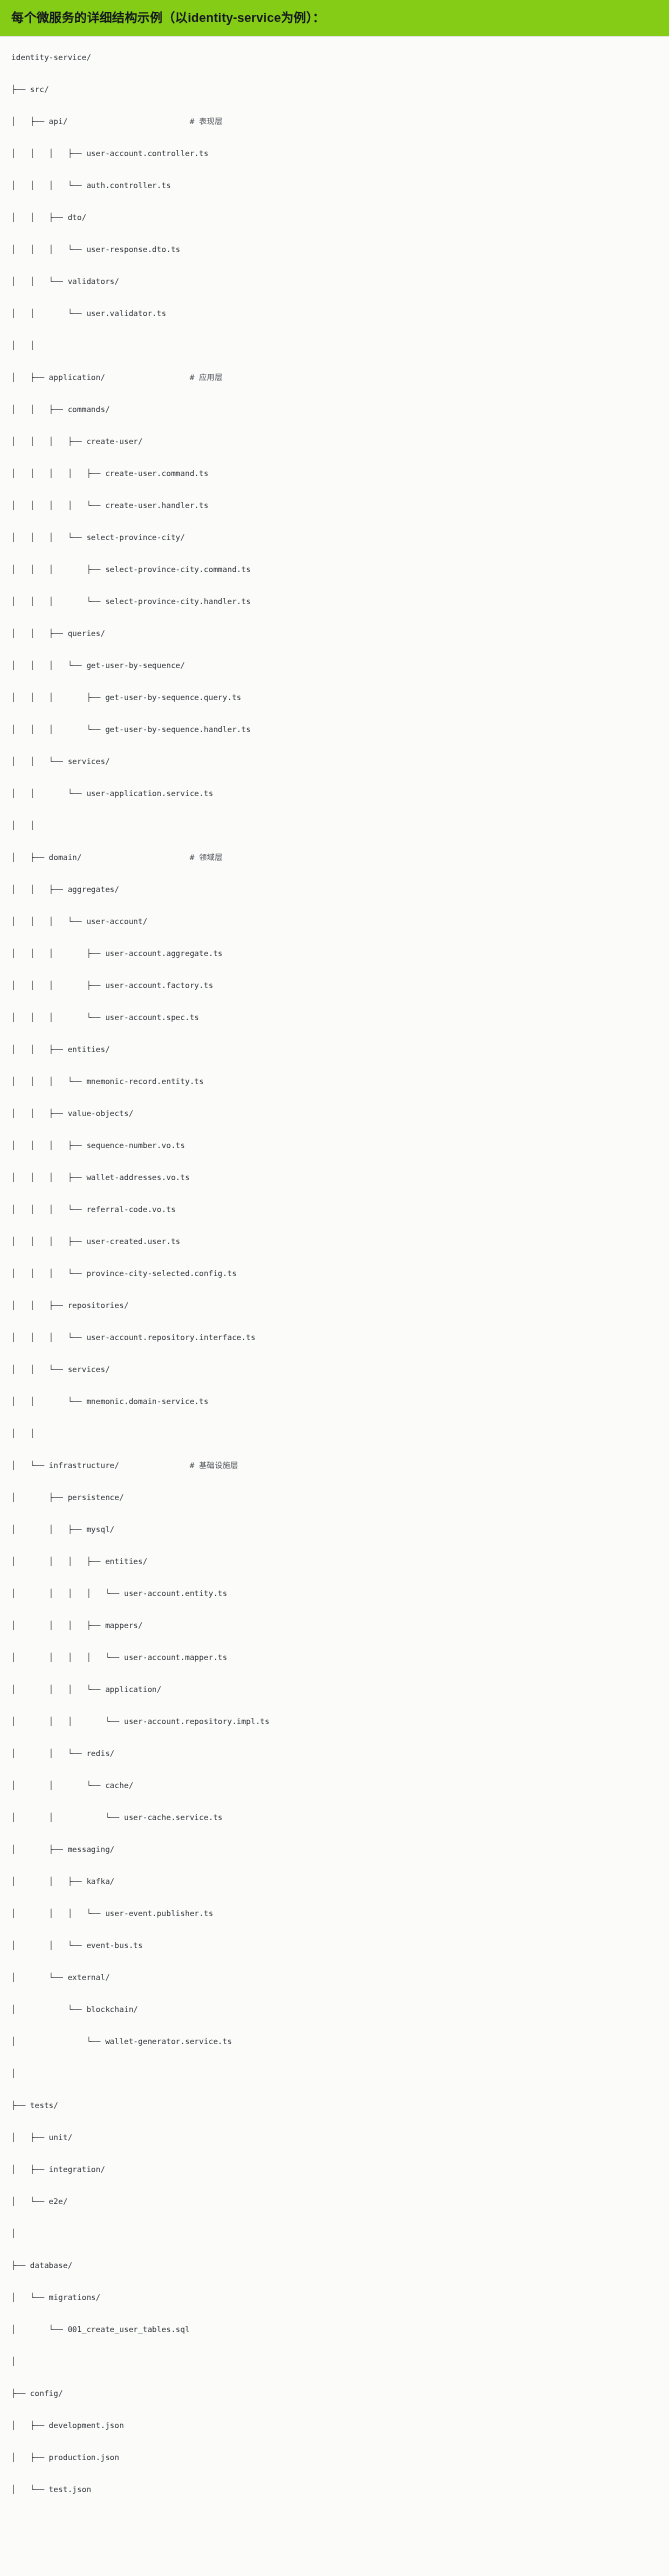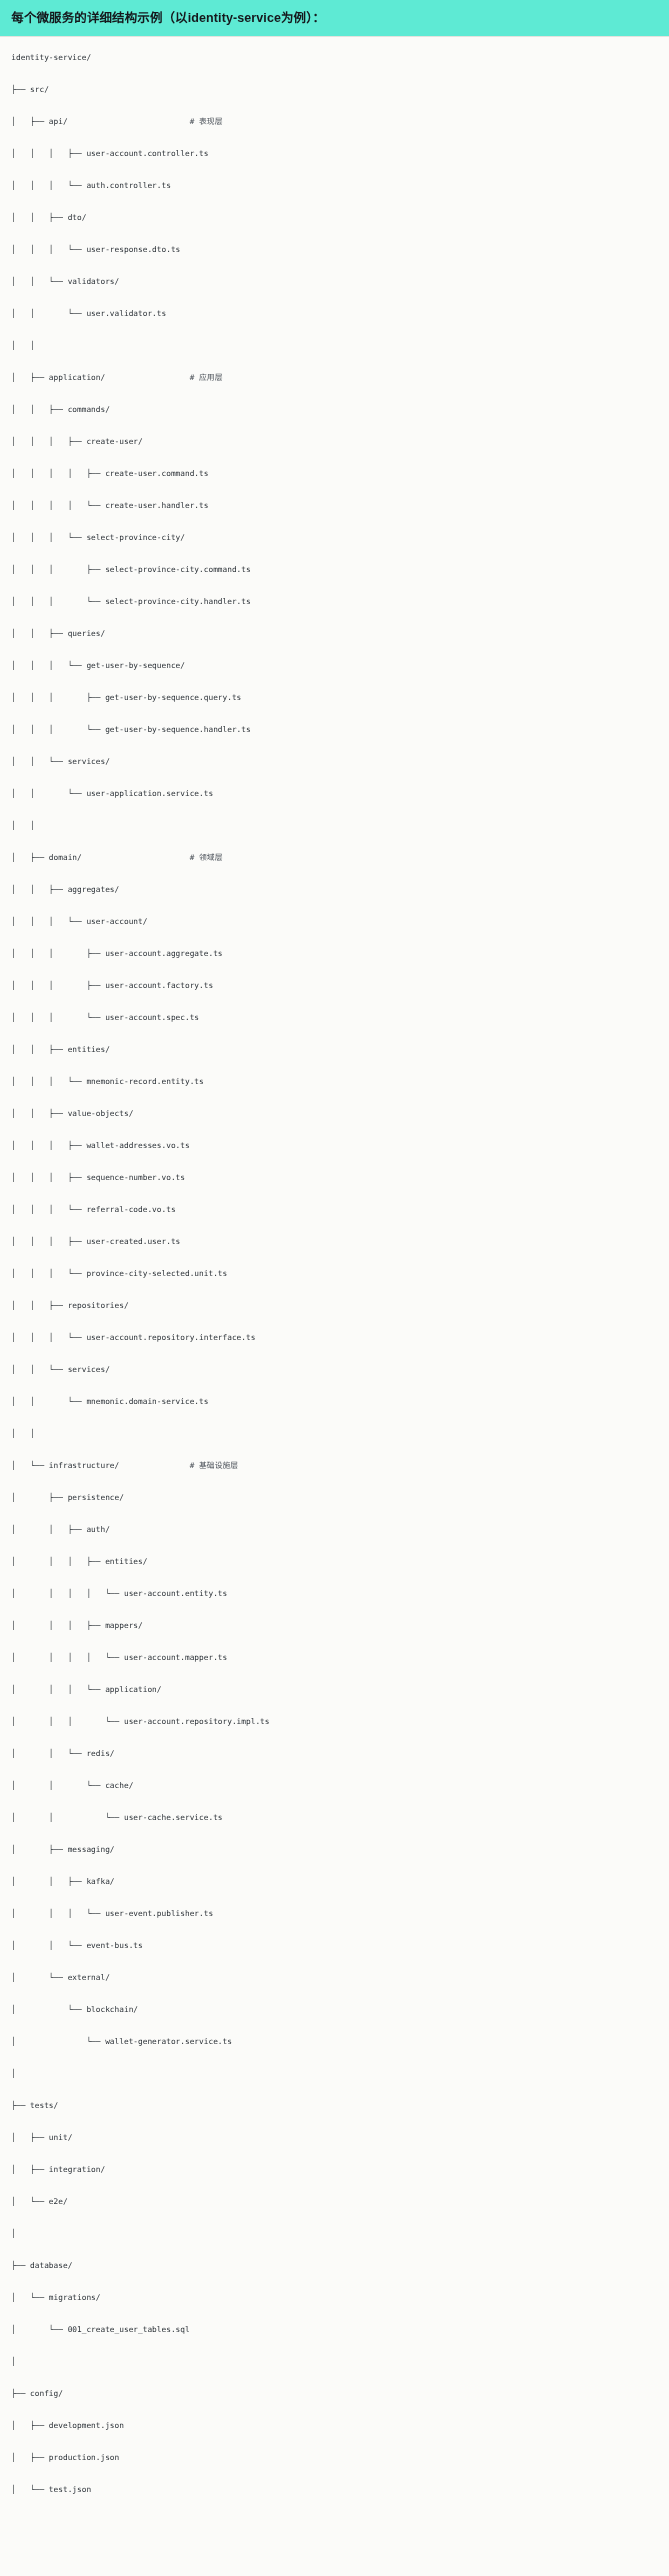--- a/index.html
+++ b/index.html
@@ -10,21 +10,21 @@
   }
   body {
     width: 669px;
     font-family: "Liberation Sans", sans-serif;
     color: #1f2328;
     -webkit-font-smoothing: antialiased;
   }
 
   
   .header-band {
-    background: #5eead4;
+    background: #84cc16;
     padding: 10px 11.3px 8.8px 11.3px;
     border-bottom: 0.6px solid #e3e3de;
     box-sizing: border-box;
   }
   .header-title {
     margin: 0;
     font-family: "Liberation Sans", sans-serif;
     font-weight: bold;
     font-size: 12.5px;
     line-height: 1.35;
@@ -94,33 +94,33 @@
 <span class="row">│   │</span>
 <span class="row">│   ├── domain/                       <span class="cmt"># 领域层</span></span>
 <span class="row">│   │   ├── aggregates/</span>
 <span class="row">│   │   │   └── user-account/</span>
 <span class="row">│   │   │       ├── user-account.aggregate.ts</span>
 <span class="row">│   │   │       ├── user-account.factory.ts</span>
 <span class="row">│   │   │       └── user-account.spec.ts</span>
 <span class="row">│   │   ├── entities/</span>
 <span class="row">│   │   │   └── mnemonic-record.entity.ts</span>
 <span class="row">│   │   ├── value-objects/</span>
+<span class="row">│   │   │   ├── sequence-number.vo.ts</span>
 <span class="row">│   │   │   ├── wallet-addresses.vo.ts</span>
-<span class="row">│   │   │   ├── sequence-number.vo.ts</span>
 <span class="row">│   │   │   └── referral-code.vo.ts</span>
 <span class="row">│   │   │   ├── user-created.user.ts</span>
-<span class="row">│   │   │   └── province-city-selected.unit.ts</span>
+<span class="row">│   │   │   └── province-city-selected.config.ts</span>
 <span class="row">│   │   ├── repositories/</span>
 <span class="row">│   │   │   └── user-account.repository.interface.ts</span>
 <span class="row">│   │   └── services/</span>
 <span class="row">│   │       └── mnemonic.domain-service.ts</span>
 <span class="row">│   │</span>
 <span class="row">│   └── infrastructure/               <span class="cmt"># 基础设施层</span></span>
 <span class="row">│       ├── persistence/</span>
-<span class="row">│       │   ├── auth/</span>
+<span class="row">│       │   ├── mysql/</span>
 <span class="row">│       │   │   ├── entities/</span>
 <span class="row">│       │   │   │   └── user-account.entity.ts</span>
 <span class="row">│       │   │   ├── mappers/</span>
 <span class="row">│       │   │   │   └── user-account.mapper.ts</span>
 <span class="row">│       │   │   └── application/</span>
 <span class="row">│       │   │       └── user-account.repository.impl.ts</span>
 <span class="row">│       │   └── redis/</span>
 <span class="row">│       │       └── cache/</span>
 <span class="row">│       │           └── user-cache.service.ts</span>
 <span class="row">│       ├── messaging/</span>

